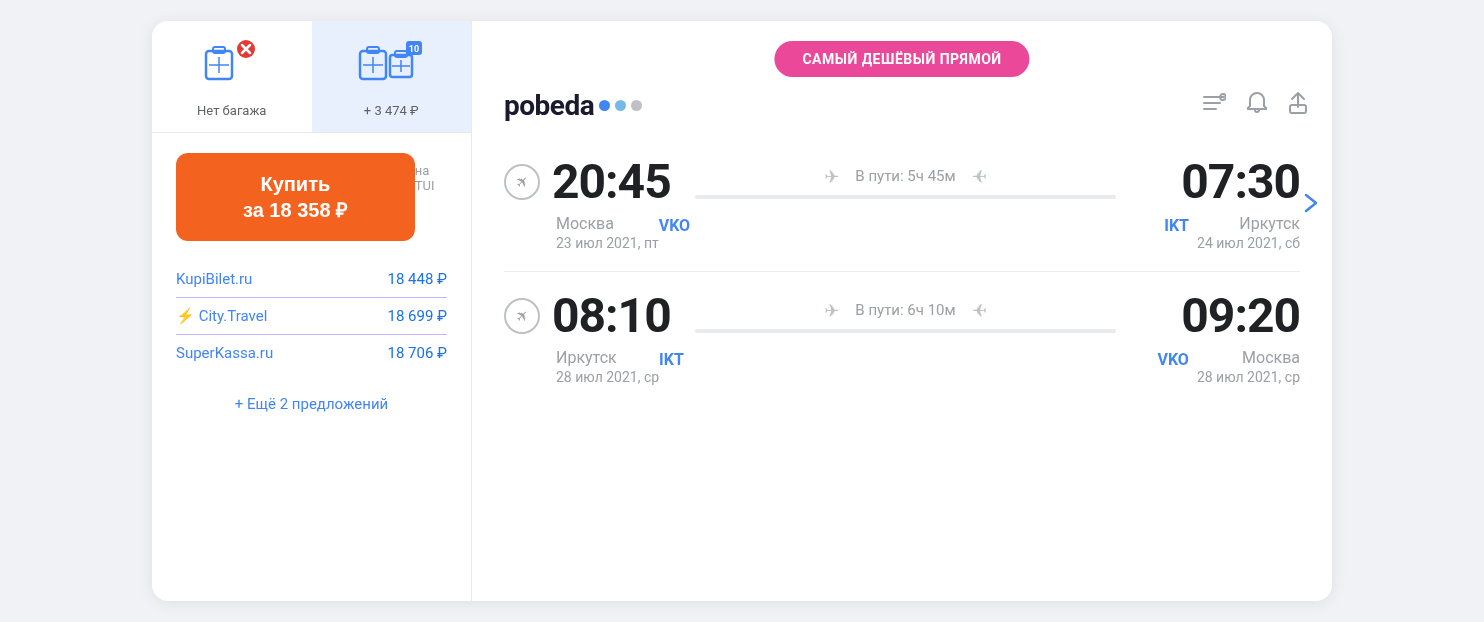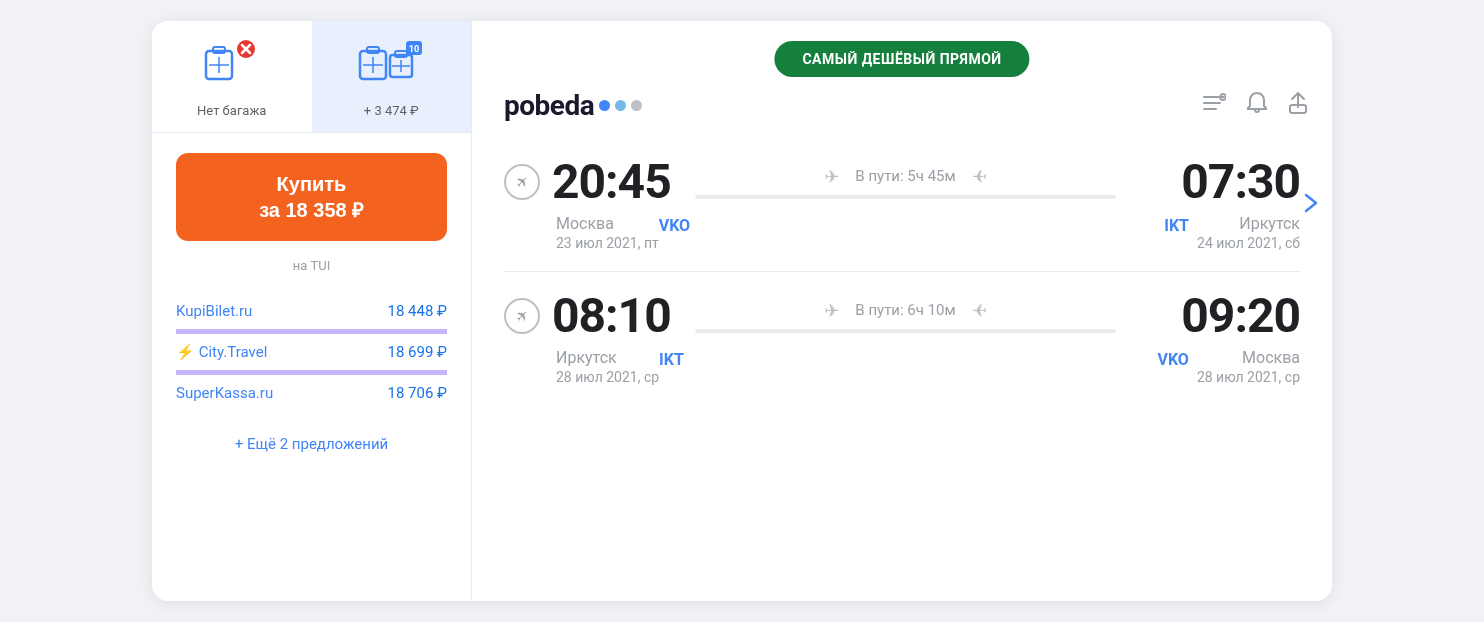--- a/index.html
+++ b/index.html
@@ -55,23 +55,21 @@
     }
     .baggage-icon {
       display: flex;
       align-items: center;
       gap: 4px;
     }
     
     .buy-section {
       padding: 20px 24px 12px;
       display: flex;
-      flex-direction: column;
-      align-items: center;
-      gap: 7px;
+      align-items: flex-start;
     }
     .buy-button {
       background: #f4621f;
       color: #fff;
       border: none;
       border-radius: 12px;
       width: 100%;
       padding: 18px 20px;
       font-size: 20px;
       font-weight: 700;
@@ -88,21 +86,21 @@
       padding: 8px 24px 16px;
       display: flex;
       flex-direction: column;
       gap: 0;
     }
     .price-row {
       display: flex;
       justify-content: space-between;
       align-items: center;
       padding: 9px 0;
-      border-bottom: 5px solid #c4b5fd;
+      border-bottom: 1px solid #c4b5fd;
     }
     .price-row:last-child {
       border-bottom: none;
     }
     .price-source {
       color: #4285f4;
       font-size: 15px;
       text-decoration: none;
       cursor: pointer;
       display: flex;
@@ -133,21 +131,21 @@
       position: relative;
     }
     .badge-container {
       position: absolute;
       top: 20px;
       left: 50%;
       transform: translateX(-50%);
       z-index: 10;
     }
     .cheapest-badge {
-      background: #15803d;
+      background: #ec4899;
       color: #fff;
       font-size: 14px;
       font-weight: 700;
       letter-spacing: 0.5px;
       padding: 10px 28px;
       border-radius: 24px;
       white-space: nowrap;
     }
     .airline-header {
       display: flex;

